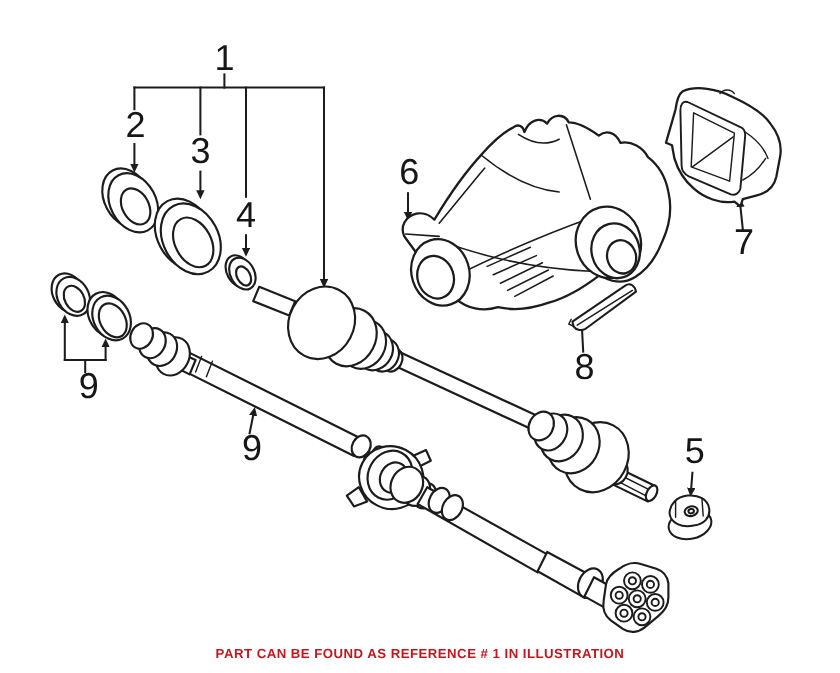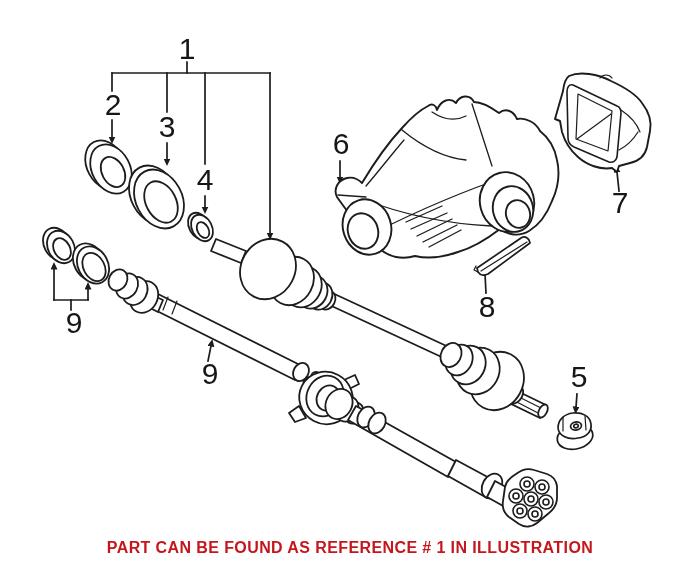--- a/index.html
+++ b/index.html
@@ -2,21 +2,21 @@
 <html><head>
 <meta charset="utf-8">
 <style>
   html,body{margin:0;padding:0;background:#ffffff;}
   #canvas{position:relative;width:700px;height:561px;background:#ffffff;overflow:hidden;
           font-family:"Liberation Sans",sans-serif;}
   #canvas svg{position:absolute;left:0;top:0;}
   .callout-num{position:absolute;transform:translate(-50%,-50%);font-size:30px;
                font-weight:400;color:#161616;line-height:1;letter-spacing:0;}
   .caption{position:absolute;left:0;right:0;top:539px;text-align:center;
-           font-size:16px;font-weight:bold;letter-spacing:.4px;color:#c4161c;}
+           font-size:11px;font-weight:bold;letter-spacing:.4px;color:#c4161c;}
 </style>
 </head>
 <body>
 
 <div id="canvas">
 
 <svg width="700" height="561" viewBox="0 0 700 561">
   <defs>
     <marker id="ah" markerUnits="userSpaceOnUse" markerWidth="9" markerHeight="9" refX="0.5" refY="3.5" orient="auto">
       <path d="M0,0 L7.5,3.5 L0,7 Z" fill="#1c1c1c"></path>

